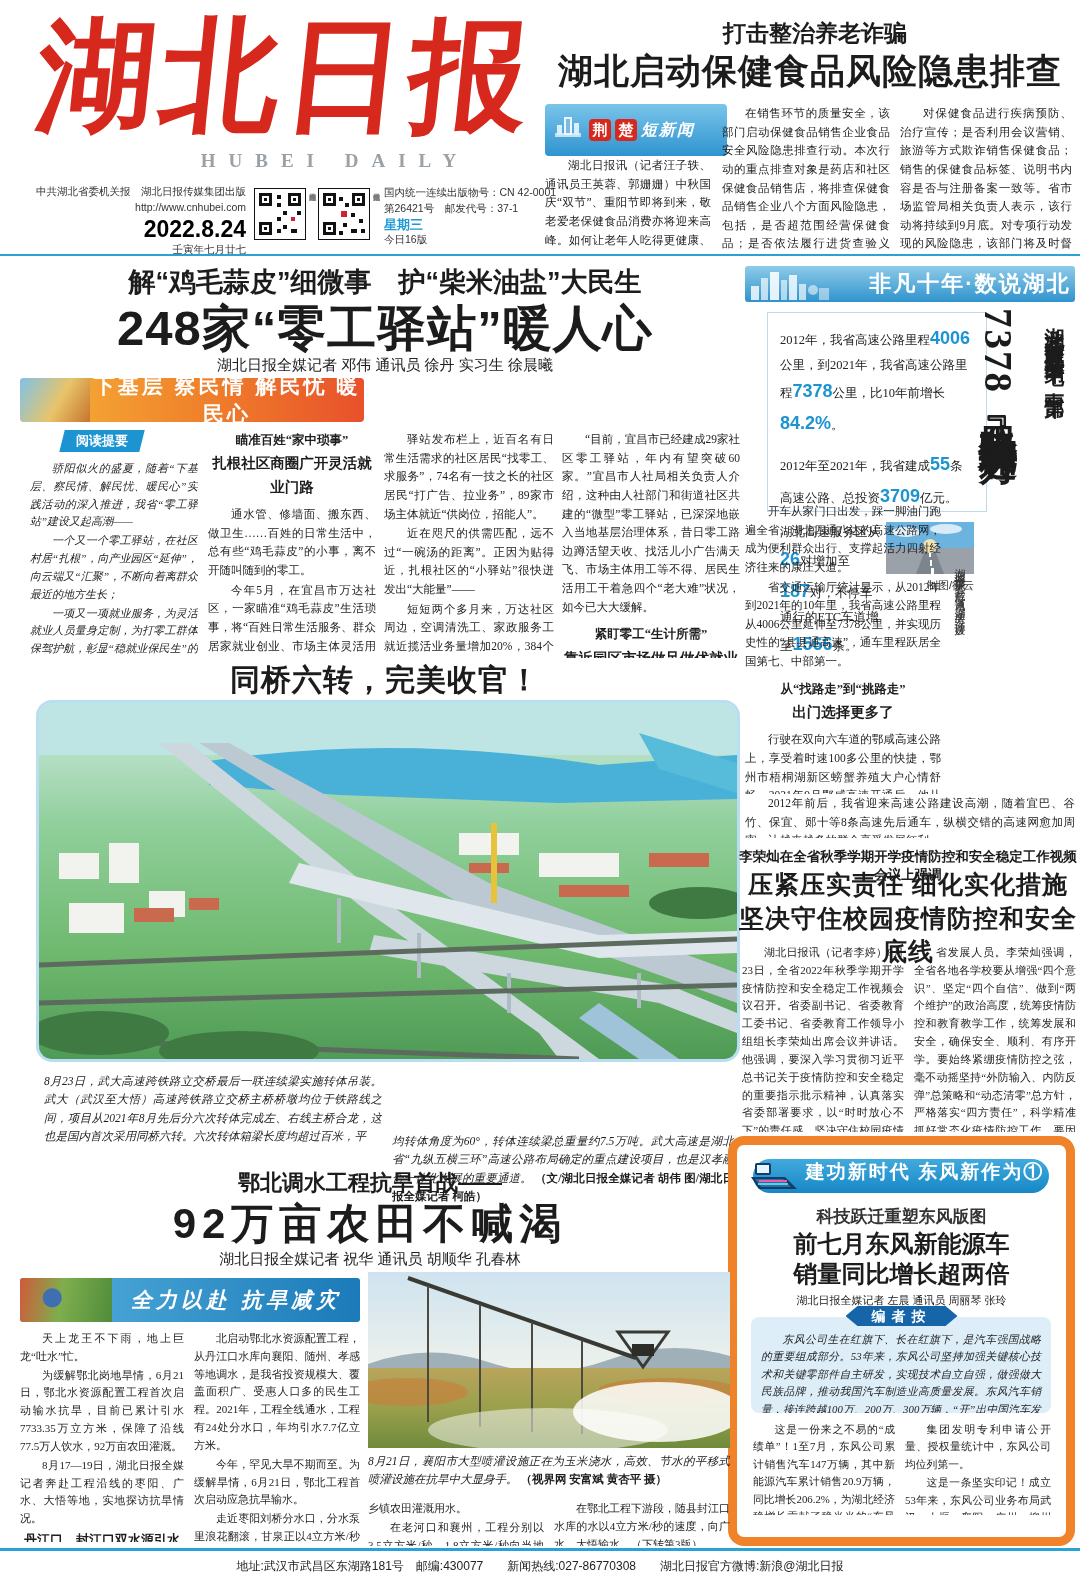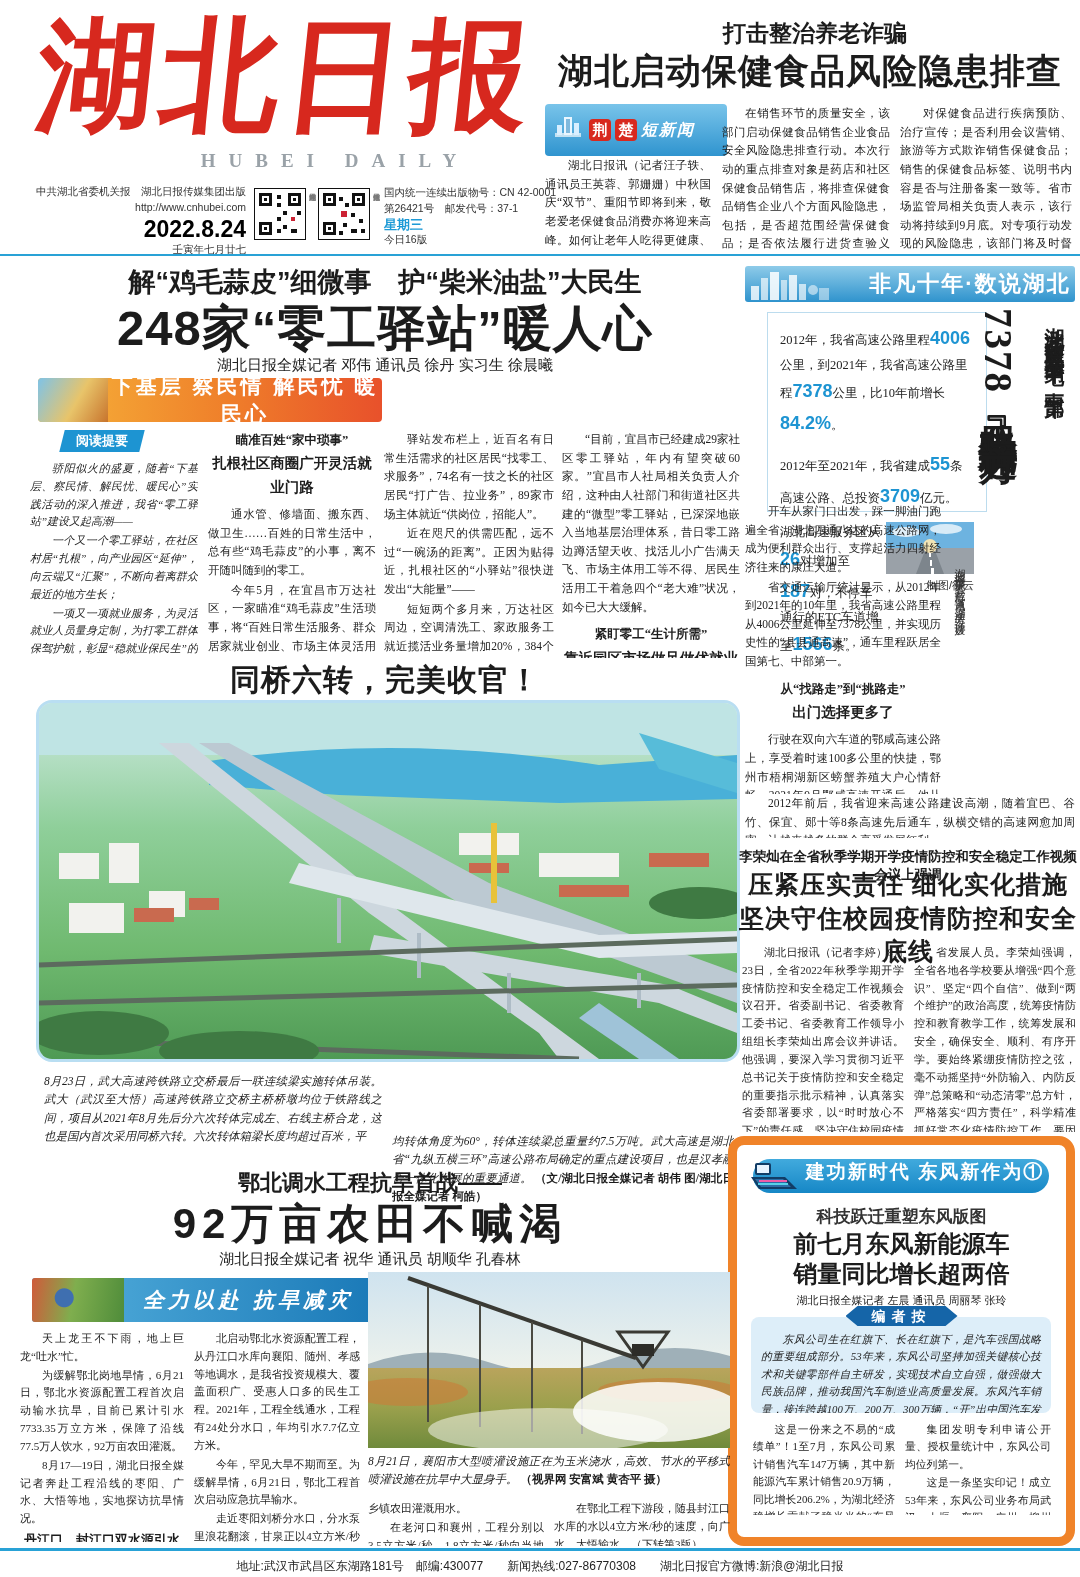--- a/index.html
+++ b/index.html
@@ -195,21 +195,21 @@
   <div class="abs bt jus hide-ov" style="left:900px;top:104px;width:172px;height:148px;">
     <p>对保健食品进行疾病预防、治疗宣传；是否利用会议营销、旅游等方式欺诈销售保健食品；销售的保健食品标签、说明书内容是否与注册备案一致等。省市场监管局相关负责人表示，该行动将持续到9月底。对专项行动发现的风险隐患，该部门将及时督促企业整改到位；对存在违法经营行为的企业，一律依法严厉查处；涉嫌犯罪的，一律依法移送公安机关。</p>
   </div>
 
   <div class="abs blue-rule" style="left:0;top:254px;width:1080px;height:2px;"></div>
 
   <div class="abs ctr kicker-b" style="left:30px;top:264px;width:710px;font-size:27px;">解“鸡毛蒜皮”细微事　护“柴米油盐”大民生</div>
   <div class="abs ctr h-black" style="left:30px;top:296px;width:710px;font-size:49px;">248家“零工驿站”暖人心</div>
   <div class="abs ctr byline" style="left:30px;top:356px;width:710px;">湖北日报全媒记者 邓伟 通讯员 徐丹 实习生 徐晨曦</div>
 
-  <div class="abs banner-orange" style="left:38px;top:378px;width:344px;height:44px;">
+  <div class="abs banner-orange" style="left:20px;top:378px;width:344px;height:44px;">
     <div class="ph"></div>
     <div class="tx">下基层 察民情 解民忧 暖民心</div>
   </div>
 
   <div class="abs" style="left:62px;top:430px;">
     <span class="tag-blue"><span>阅读提要</span></span>
   </div>
 
   <div class="abs bt bt-i jus hide-ov" style="left:30px;top:460px;width:168px;height:198px;font-size:11px;">
     <p>骄阳似火的盛夏，随着“下基层、察民情、解民忧、暖民心”实践活动的深入推进，我省“零工驿站”建设又起高潮——</p>
@@ -405,21 +405,21 @@
     <div class="bt jus hide-ov" style="position:absolute;left:168px;top:276px;width:146px;height:94px;font-size:10.8px;">
       <p>集团发明专利申请公开量、授权量统计中，东风公司均位列第一。</p>
       <p>这是一条坚实印记！成立53年来，东风公司业务布局武汉、十堰、襄阳、广州、柳州等全国20多个城市，构建起中国汽车企业最完整的产品线和业务链，累计为社会生产汽车5400多万辆，产品销往100多个国家和地区。（下转第5版）</p>
     </div>
   </div>
 
   <div class="abs ctr kicker-b" style="left:20px;top:1168px;width:700px;font-size:22px;">鄂北调水工程抗旱首战——</div>
   <div class="abs ctr serif h-black" style="left:20px;top:1196px;width:700px;font-size:42px;letter-spacing:6px;">92万亩农田不喊渴</div>
   <div class="abs ctr byline" style="left:20px;top:1250px;width:700px;">湖北日报全媒记者 祝华 通讯员 胡顺华 孔春林</div>
 
-  <div class="abs banner-drought" style="left:32px;top:1278px;width:340px;height:44px;">
+  <div class="abs banner-drought" style="left:20px;top:1278px;width:340px;height:44px;">
     <div class="ph"></div>
     <div class="tx">全力以赴 抗旱减灾</div>
   </div>
 
   <div class="abs bt jus hide-ov" style="left:20px;top:1330px;width:164px;height:212px;font-size:11px;">
     <p>天上龙王不下雨，地上巨龙“吐水”忙。</p>
     <p>为缓解鄂北岗地旱情，6月21日，鄂北水资源配置工程首次启动输水抗旱，目前已累计引水7733.35万立方米，保障了沿线77.5万人饮水，92万亩农田灌溉。</p>
     <p>8月17—19日，湖北日报全媒记者奔赴工程沿线的枣阳、广水、大悟等地，实地探访抗旱情况。</p>
     <p class="subhead-b" style="font-size:13px;">丹江口、封江口双水源引水</p>
 

